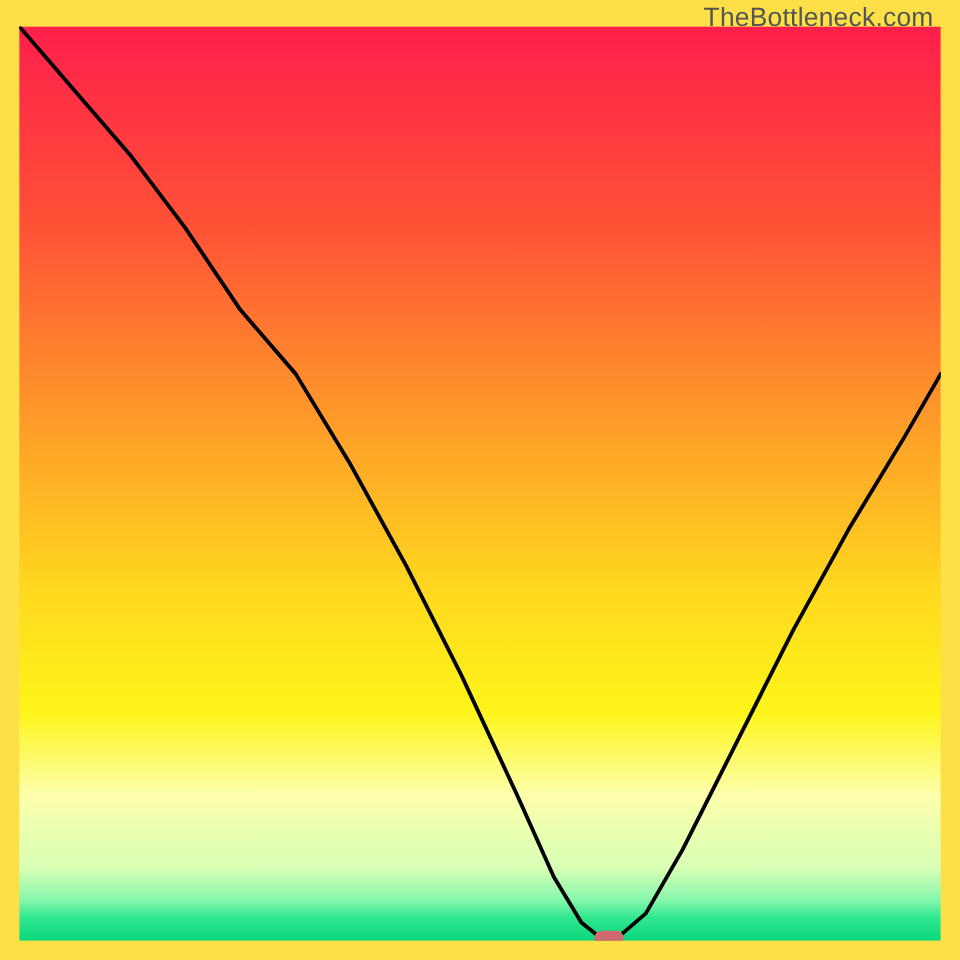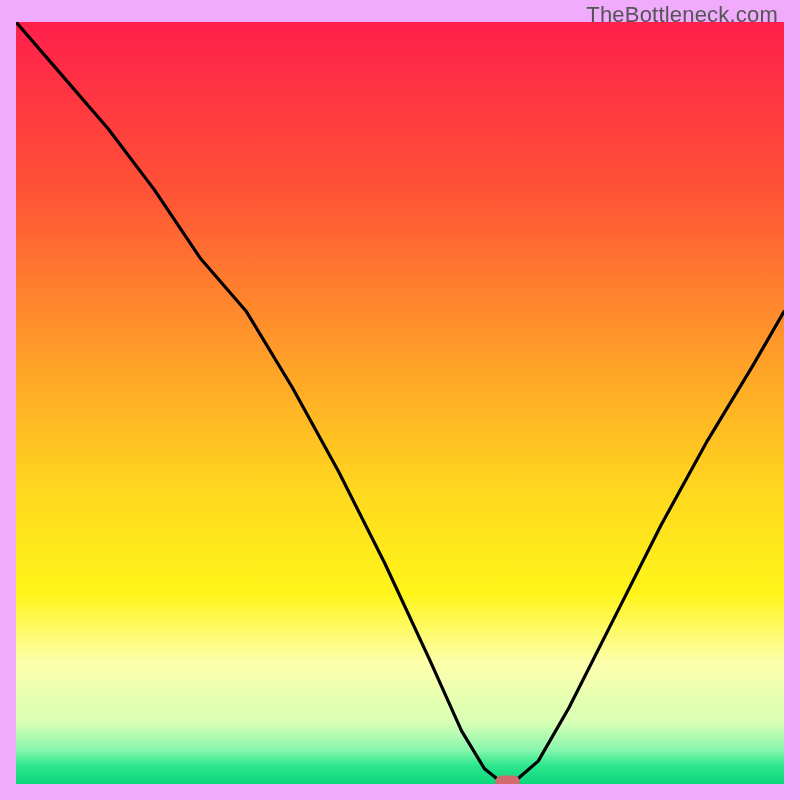--- a/index.html
+++ b/index.html
@@ -8,21 +8,21 @@
     width: 800px;
     height: 800px;
     background: #000;
     font-family: Arial, Helvetica, sans-serif;
     overflow: hidden;
   }
   .frame {
     position: relative;
     width: 800px;
     height: 800px;
-    background: #f0abfc;
+    background: #fde047;
   }
   .plot-area {
     position: absolute;
     left: 16px;
     top: 22px;
     width: 768px;
     height: 762px;
   }
   .watermark {
     position: absolute;

